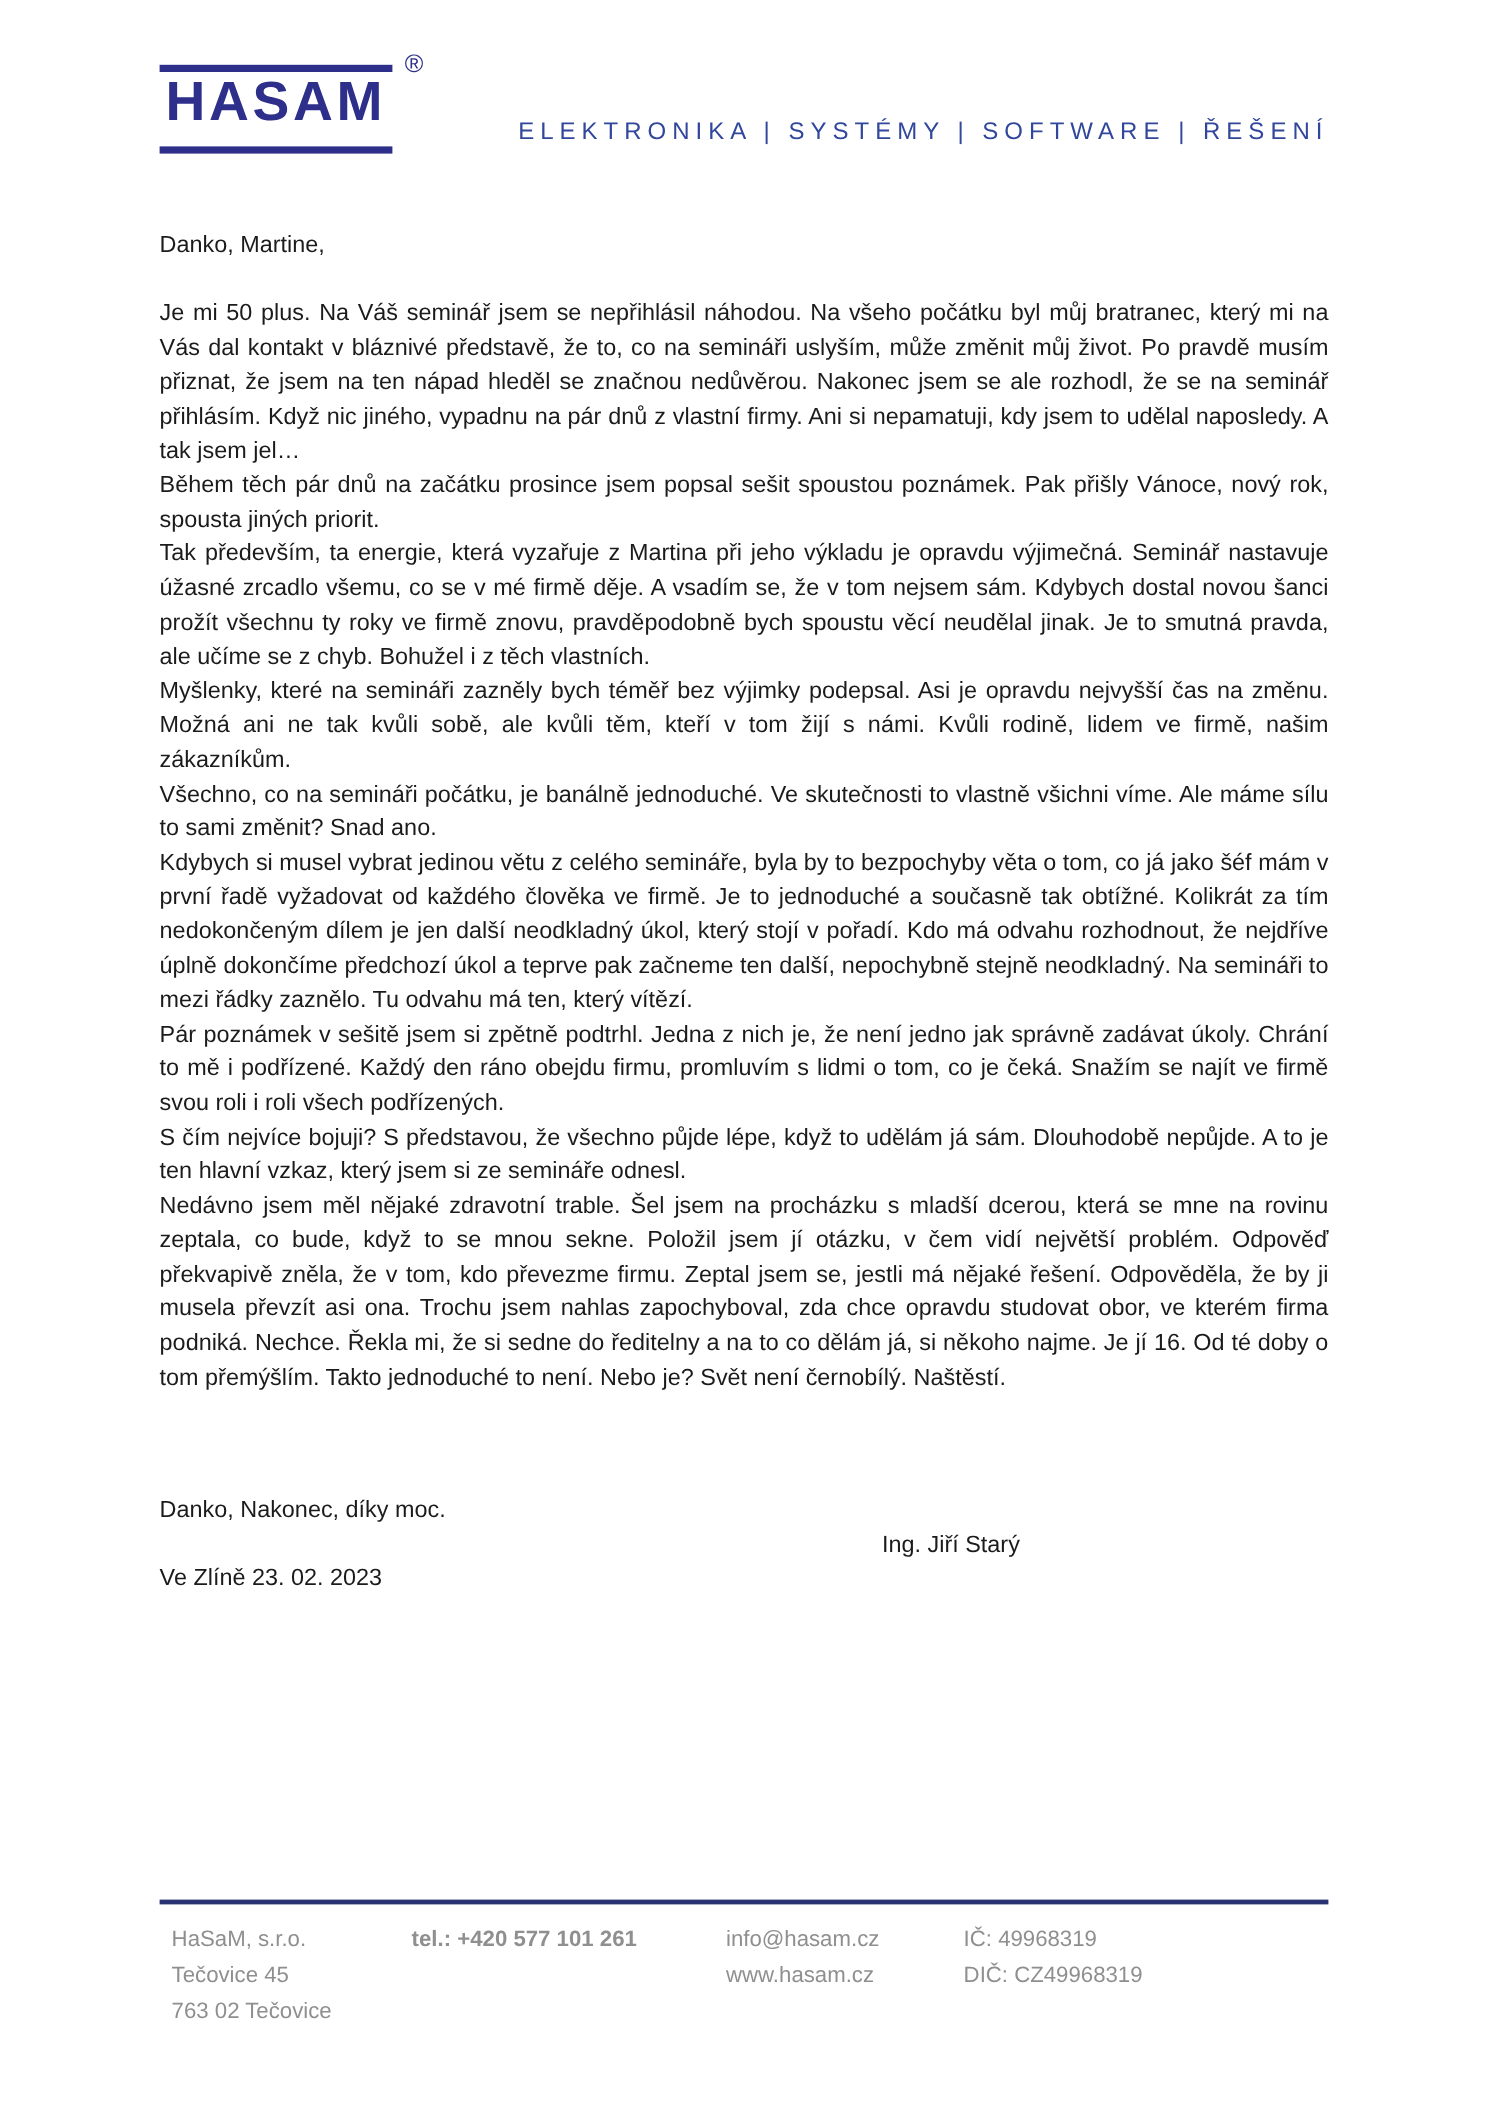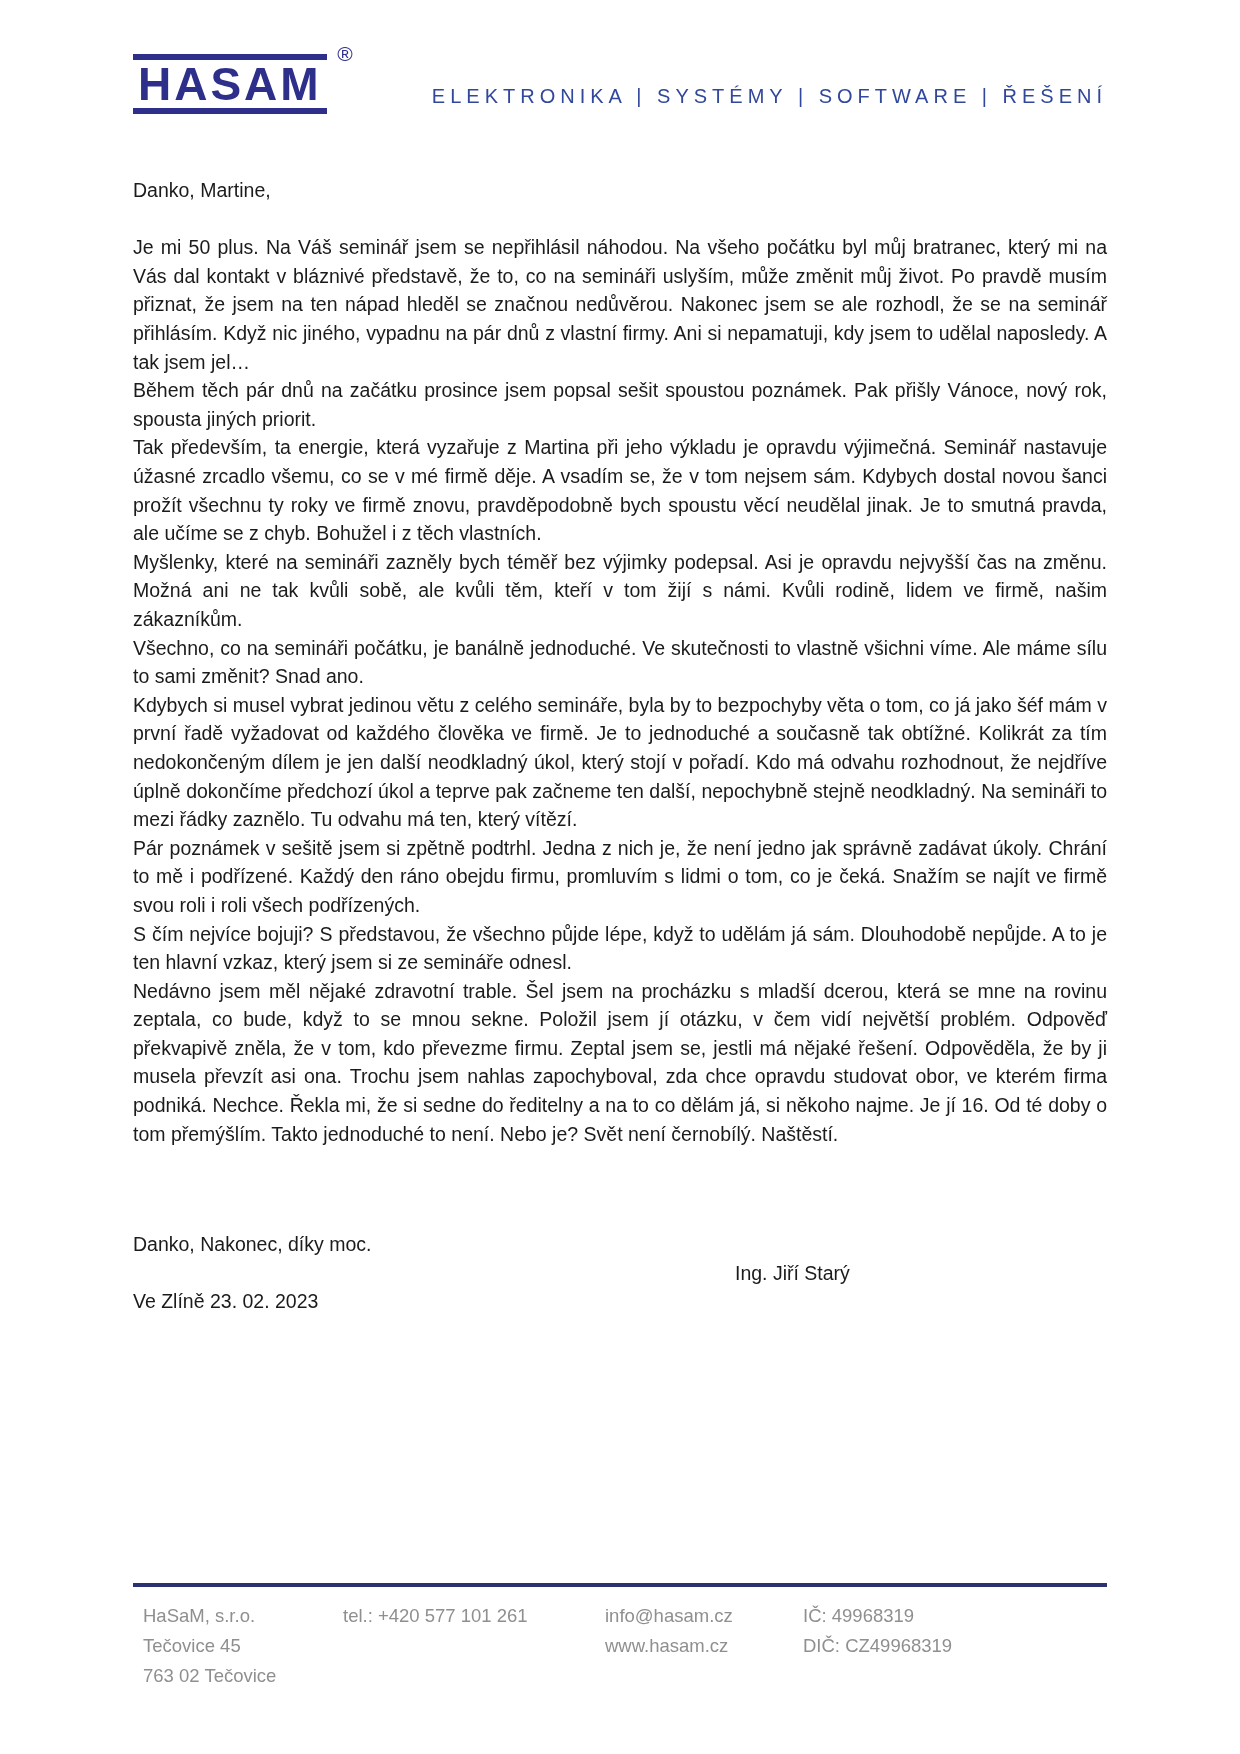--- a/index.html
+++ b/index.html
@@ -24,21 +24,21 @@
     display:flex;
     justify-content:space-between;
     align-items:flex-end;
     padding:54px 133px 0 133px;
   }
   .logo{position:relative;display:inline-block;}
   .logo-inner{
     display:inline-block;
     border-top:6px solid var(--brand-navy);
     border-bottom:6px solid var(--brand-navy);
-    padding:2px 5px 1px 5px;
+    padding:2px 5px 15px 5px;
   }
   .logo-text{
     font-weight:bold;
     font-size:46px;
     line-height:0.98;
     letter-spacing:3px;
     color:var(--brand-navy);
     font-family:"Liberation Sans",sans-serif;
   }
   .reg-mark{
@@ -77,21 +77,21 @@
     margin-bottom:14px;
   }
   .footer-cols{
     display:flex;
     font-size:18.5px;
     line-height:30px;
     color:var(--footer-gray);
     margin-left:10px;
   }
   .fcol-address{width:200px;}
-  .fcol-phone{width:262px;}
+  .fcol-phone{width:262px;font-weight:bold;}
   .fcol-contact{width:198px;}
   .fcol-ids{flex:1;}
 </style>
 </head>
 <body>
 
 <div class="page">
 
   <header class="letterhead">
     <div class="logo">

